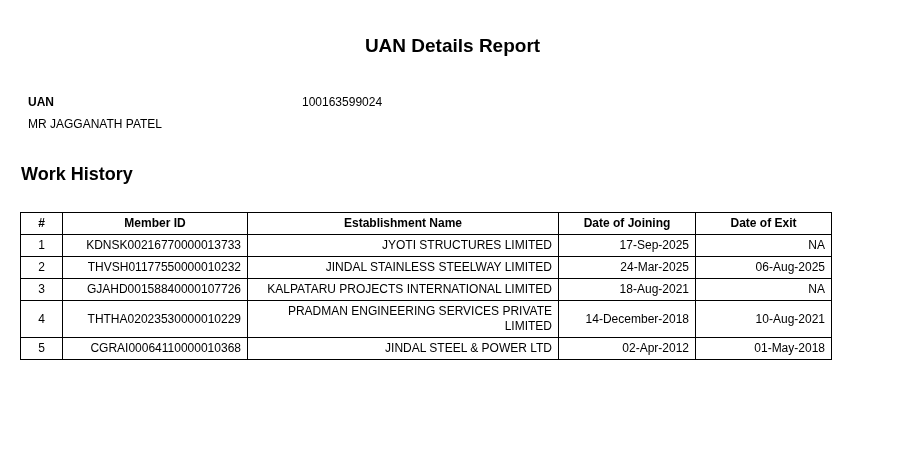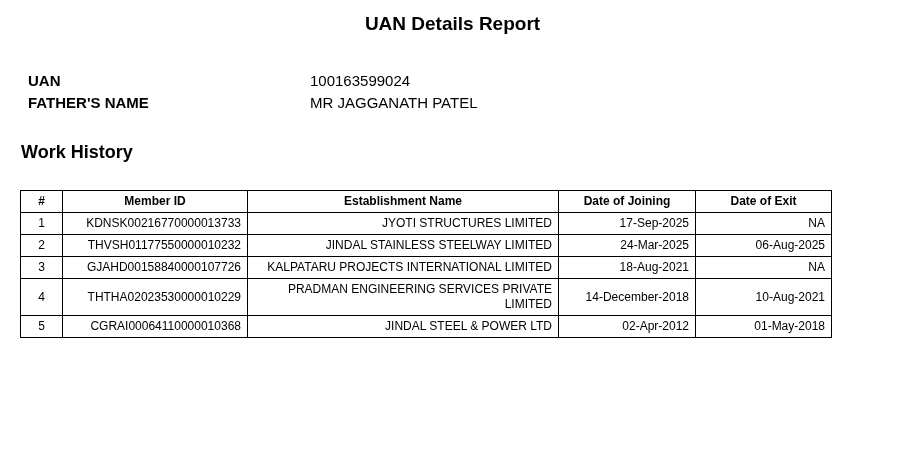--- a/index.html
+++ b/index.html
@@ -11,36 +11,35 @@
     position: relative;
     width: 905px;
     height: 471px;
     background: #ffffff;
     font-family: "Liberation Sans", sans-serif;
     color: #000000;
     overflow: hidden;
   }
   .title {
     margin: 0;
-    padding-top: 12px;
+    padding-top: 34px;
     text-align: center;
     font-size: 19px;
     font-weight: bold;
     line-height: 23px;
   }
   .details {
     margin-top: 34px;
     margin-left: 28px;
   }
   .detail-row {
     display: flex;
     height: 22px;
     align-items: center;
-    font-size: 15px;
-    gap: 8px;
+    font-size: 12px;
   }
   .detail-label {
     width: 274px;
     font-weight: bold;
   }
   .detail-value {
     font-weight: normal;
   }
   .section-title {
     margin: 26px 0 0 21px;
@@ -93,21 +92,20 @@
 <div class="page">
 
   <h1 class="title">UAN Details Report</h1>
 
   <div class="details" id="details">
       <div class="detail-row">
         <span class="detail-label">UAN</span>
         <span class="detail-value">100163599024</span>
       </div>
       <div class="detail-row">
-        <span class="detail-label">FATHER'S NAME</span>
         <span class="detail-value">MR JAGGANATH PATEL</span>
       </div>
     </div>
 
   <h2 class="section-title">Work History</h2>
 
   <table class="work-history">
     <colgroup>
       <col class="c-idx">
         <col class="c-mid">

